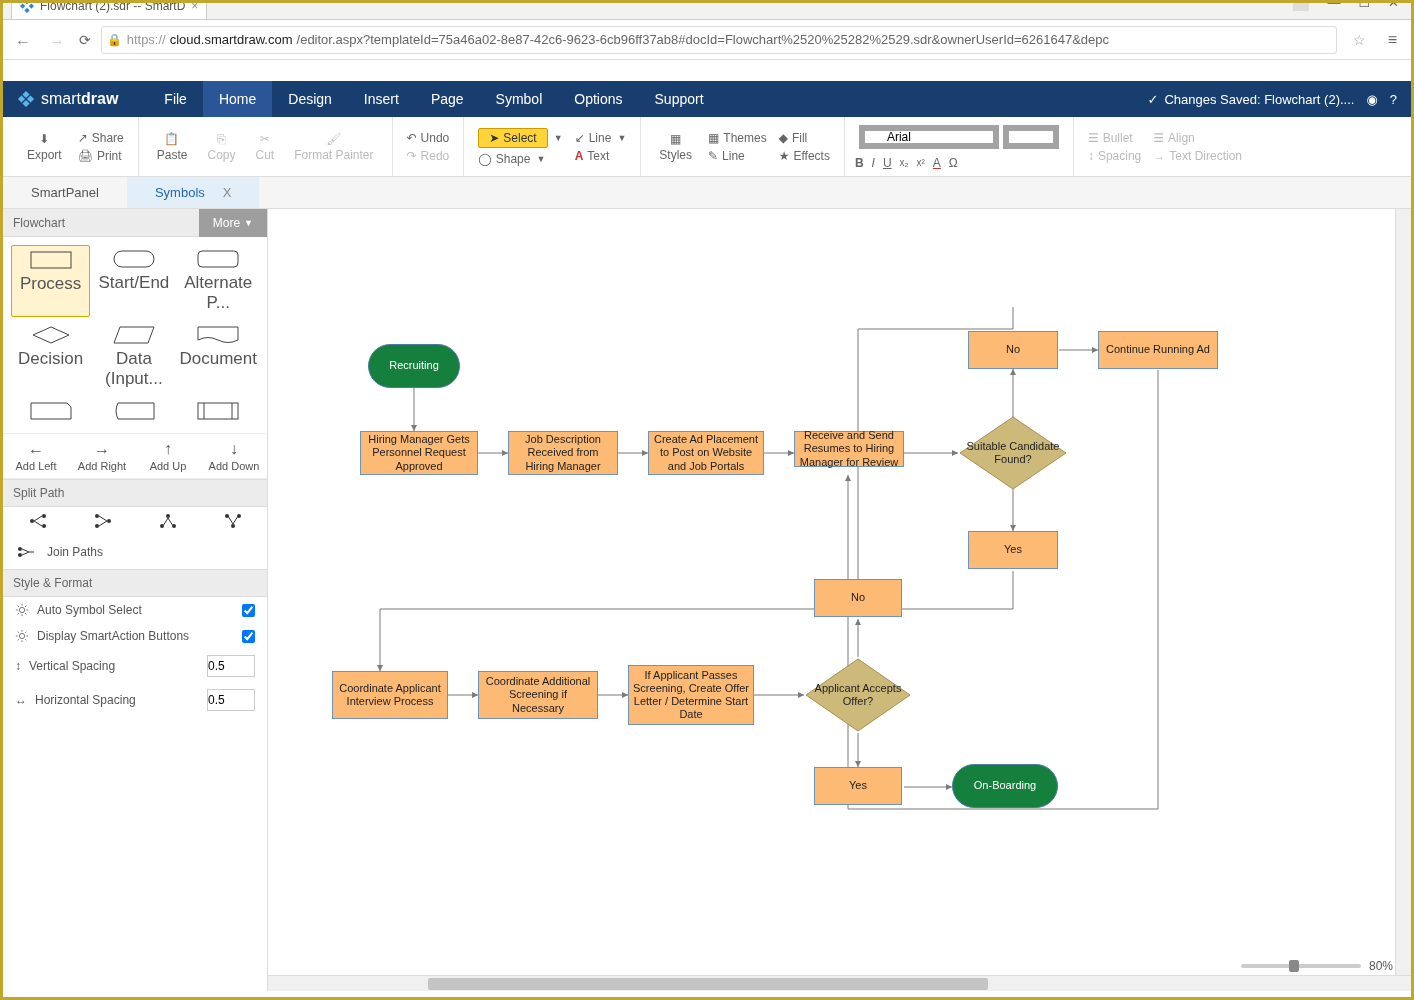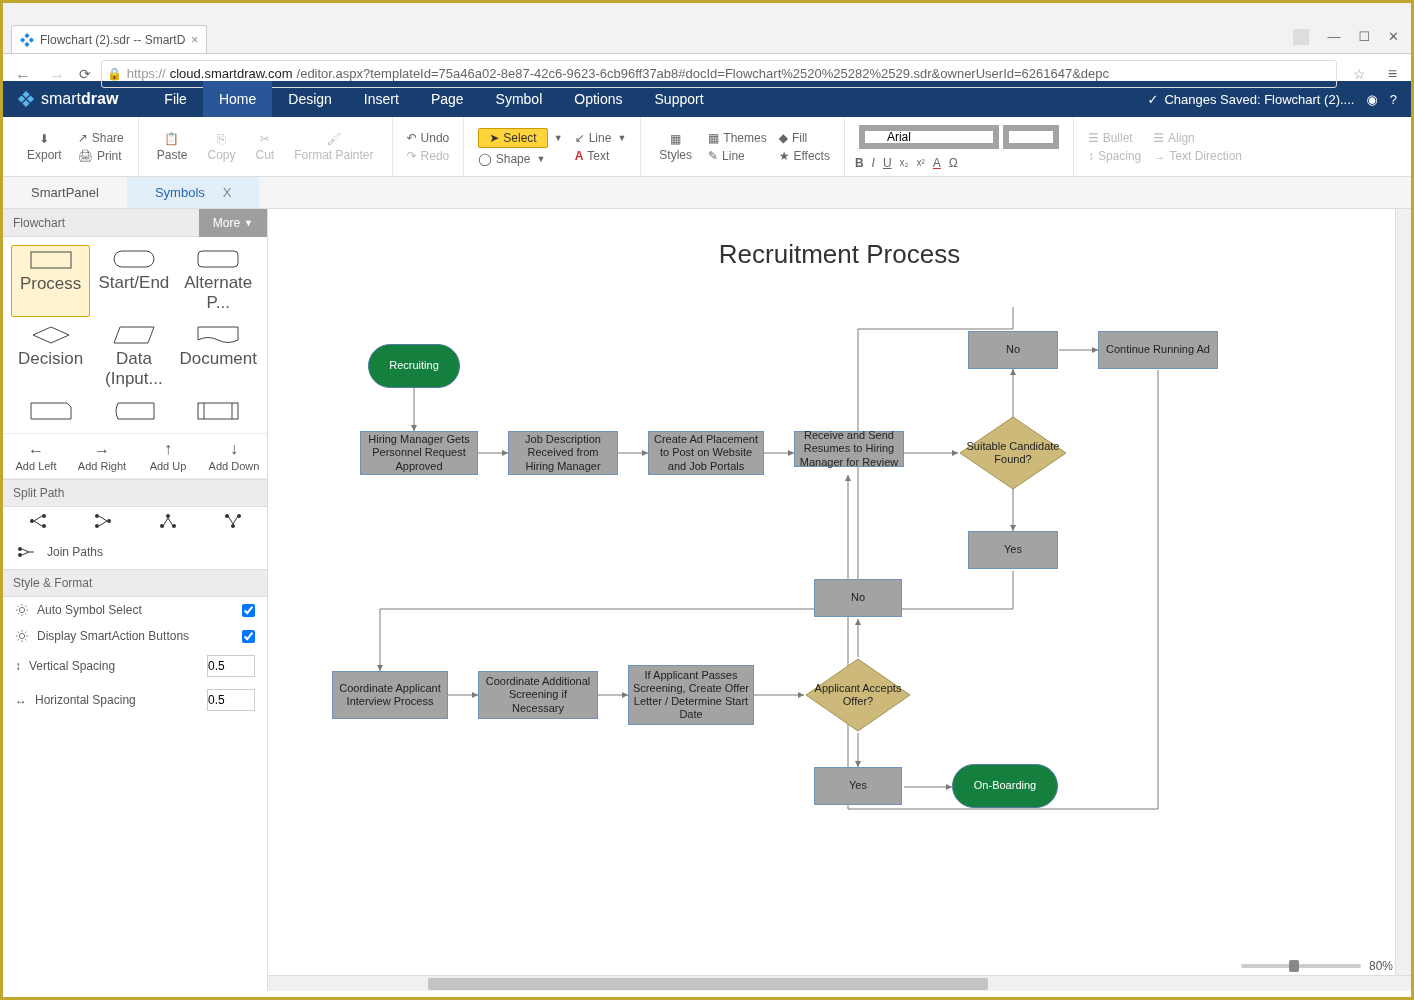--- a/index.html
+++ b/index.html
@@ -1,20 +1,20 @@
 <!DOCTYPE html>
 <html><head>
 <meta charset="utf-8">
 <style>
 * { box-sizing: border-box; margin: 0; padding: 0; font-family: "Segoe UI", Arial, sans-serif; }
 body { background: #fff; width: 1414px; height: 1000px; overflow: hidden; border: 3px solid #c2a72e; }
 
 
 .browser-top { height: 78px; background: #fff; }
-.tab-strip { height: 51px; background: #f2f2f2; border-bottom: 1px solid #ccc; display: flex; align-items: flex-end; text-align: right; }
+.tab-strip { height: 17px; background: #f2f2f2; border-bottom: 1px solid #ccc; display: flex; align-items: flex-end; text-align: right; }
 .browser-tab { height: 28px; background: #fff; border: 1px solid #ccc; border-bottom: none; border-radius: 3px 3px 0 0; min-width: 160px; display: flex; align-items: center; padding: 0 8px; font-size: 12px; color: #555; margin-left: 8px; gap: 6px; }
 .tab-favicon { width: 14px; height: 14px; }
 .tab-close { margin-left: auto; color: #888; cursor: pointer; }
 .win-controls { margin-left: auto; display: flex; gap: 18px; padding: 4px 12px; color: #666; align-items: flex-start; height: 28px; }
 .win-btn { font-size: 13px; cursor: pointer; }
 .addr-bar { height: 40px; display: flex; align-items: center; padding: 0 8px; gap: 10px; border-bottom: 1px solid #ddd; }
 .nav-arrow { font-size: 16px; color: #888; cursor: pointer; padding: 4px; }
 .nav-arrow.disabled { color: #ccc; }
 .reload { font-size: 14px; color: #666; cursor: pointer; }
 .url-field { flex: 1; display: flex; align-items: center; border: 1px solid #ddd; border-radius: 3px; height: 28px; padding: 0 6px; font-size: 13px; color: #666; gap: 4px; }
@@ -75,21 +75,21 @@
 .join-row { display: flex; align-items: center; gap: 10px; padding: 10px 14px; cursor: pointer; }
 .style-row { display: flex; align-items: center; padding: 6px 12px; gap: 8px; }
 .gear { width: 14px; height: 14px; }
 .chk { margin-left: auto; }
 .spacing-input { margin-left: auto; width: 48px; height: 22px; border: 1px solid #ccc; text-align: left; font-size: 12px; }
 
 
 .canvas-wrap { flex: 1; position: relative; background: #fff; overflow: hidden; }
 .canvas { position: absolute; inset: 0; }
 .diagram-title { position: absolute; top: 30px; left: 50%; transform: translateX(-50%); font-size: 26px; color: #333; font-weight: 300; }
-.node { position: absolute; background: #a3a3a3; border: 1px solid #6f94bc; display: flex; align-items: center; justify-content: center; text-align: center; font-size: 11px; color: #222; padding: 4px; line-height: 1.2; }
+.node { position: absolute; background: #fdba74; border: 1px solid #6f94bc; display: flex; align-items: center; justify-content: center; text-align: center; font-size: 11px; color: #222; padding: 4px; line-height: 1.2; }
 .terminator { border-radius: 50px; background: #15803d; border-color: #507aa5; color: #fff; }
 .decision { background: none; border: none; }
 .decision svg { position: absolute; inset: 0; }
 .decision .dlabel { position: relative; z-index: 1; }
 .arrow-line { stroke: #7a7a7a; stroke-width: 1; fill: none; }
 .arrow-head { fill: #7a7a7a; }
 
 .hscroll { position: absolute; bottom: 0; left: 0; right: 0; height: 16px; background: #f0f0f0; border-top: 1px solid #ddd; }
 .hscroll-thumb { position: absolute; top: 2px; height: 12px; background: #c4c4c4; border-radius: 2px; }
 .vscroll { position: absolute; top: 0; bottom: 16px; right: 0; width: 16px; background: #f0f0f0; border-left: 1px solid #ddd; }
@@ -457,21 +457,20 @@
     </div>
     <div class="style-row">
       <span>↔</span>
       <span>Horizontal Spacing</span>
       <input class="spacing-input" value="0.5" style="">
     </div>
   </div>
 
   <div class="canvas-wrap">
     <div class="canvas">
-      <div class="diagram-title">Recruitment Process</div>
 
       <svg style="position:absolute;inset:0;width:100%;height:100%">
         <defs>
             <marker id="ah" markerWidth="8" markerHeight="8" refX="6" refY="3" orient="auto">
               <path d="M0 0 L6 3 L0 6 Z" class="arrow-head"></path>
             </marker>
           </defs>
 
         <path class="arrow-line" d="M146 178 L146 222" marker-end="url(#ah)"></path>
 

